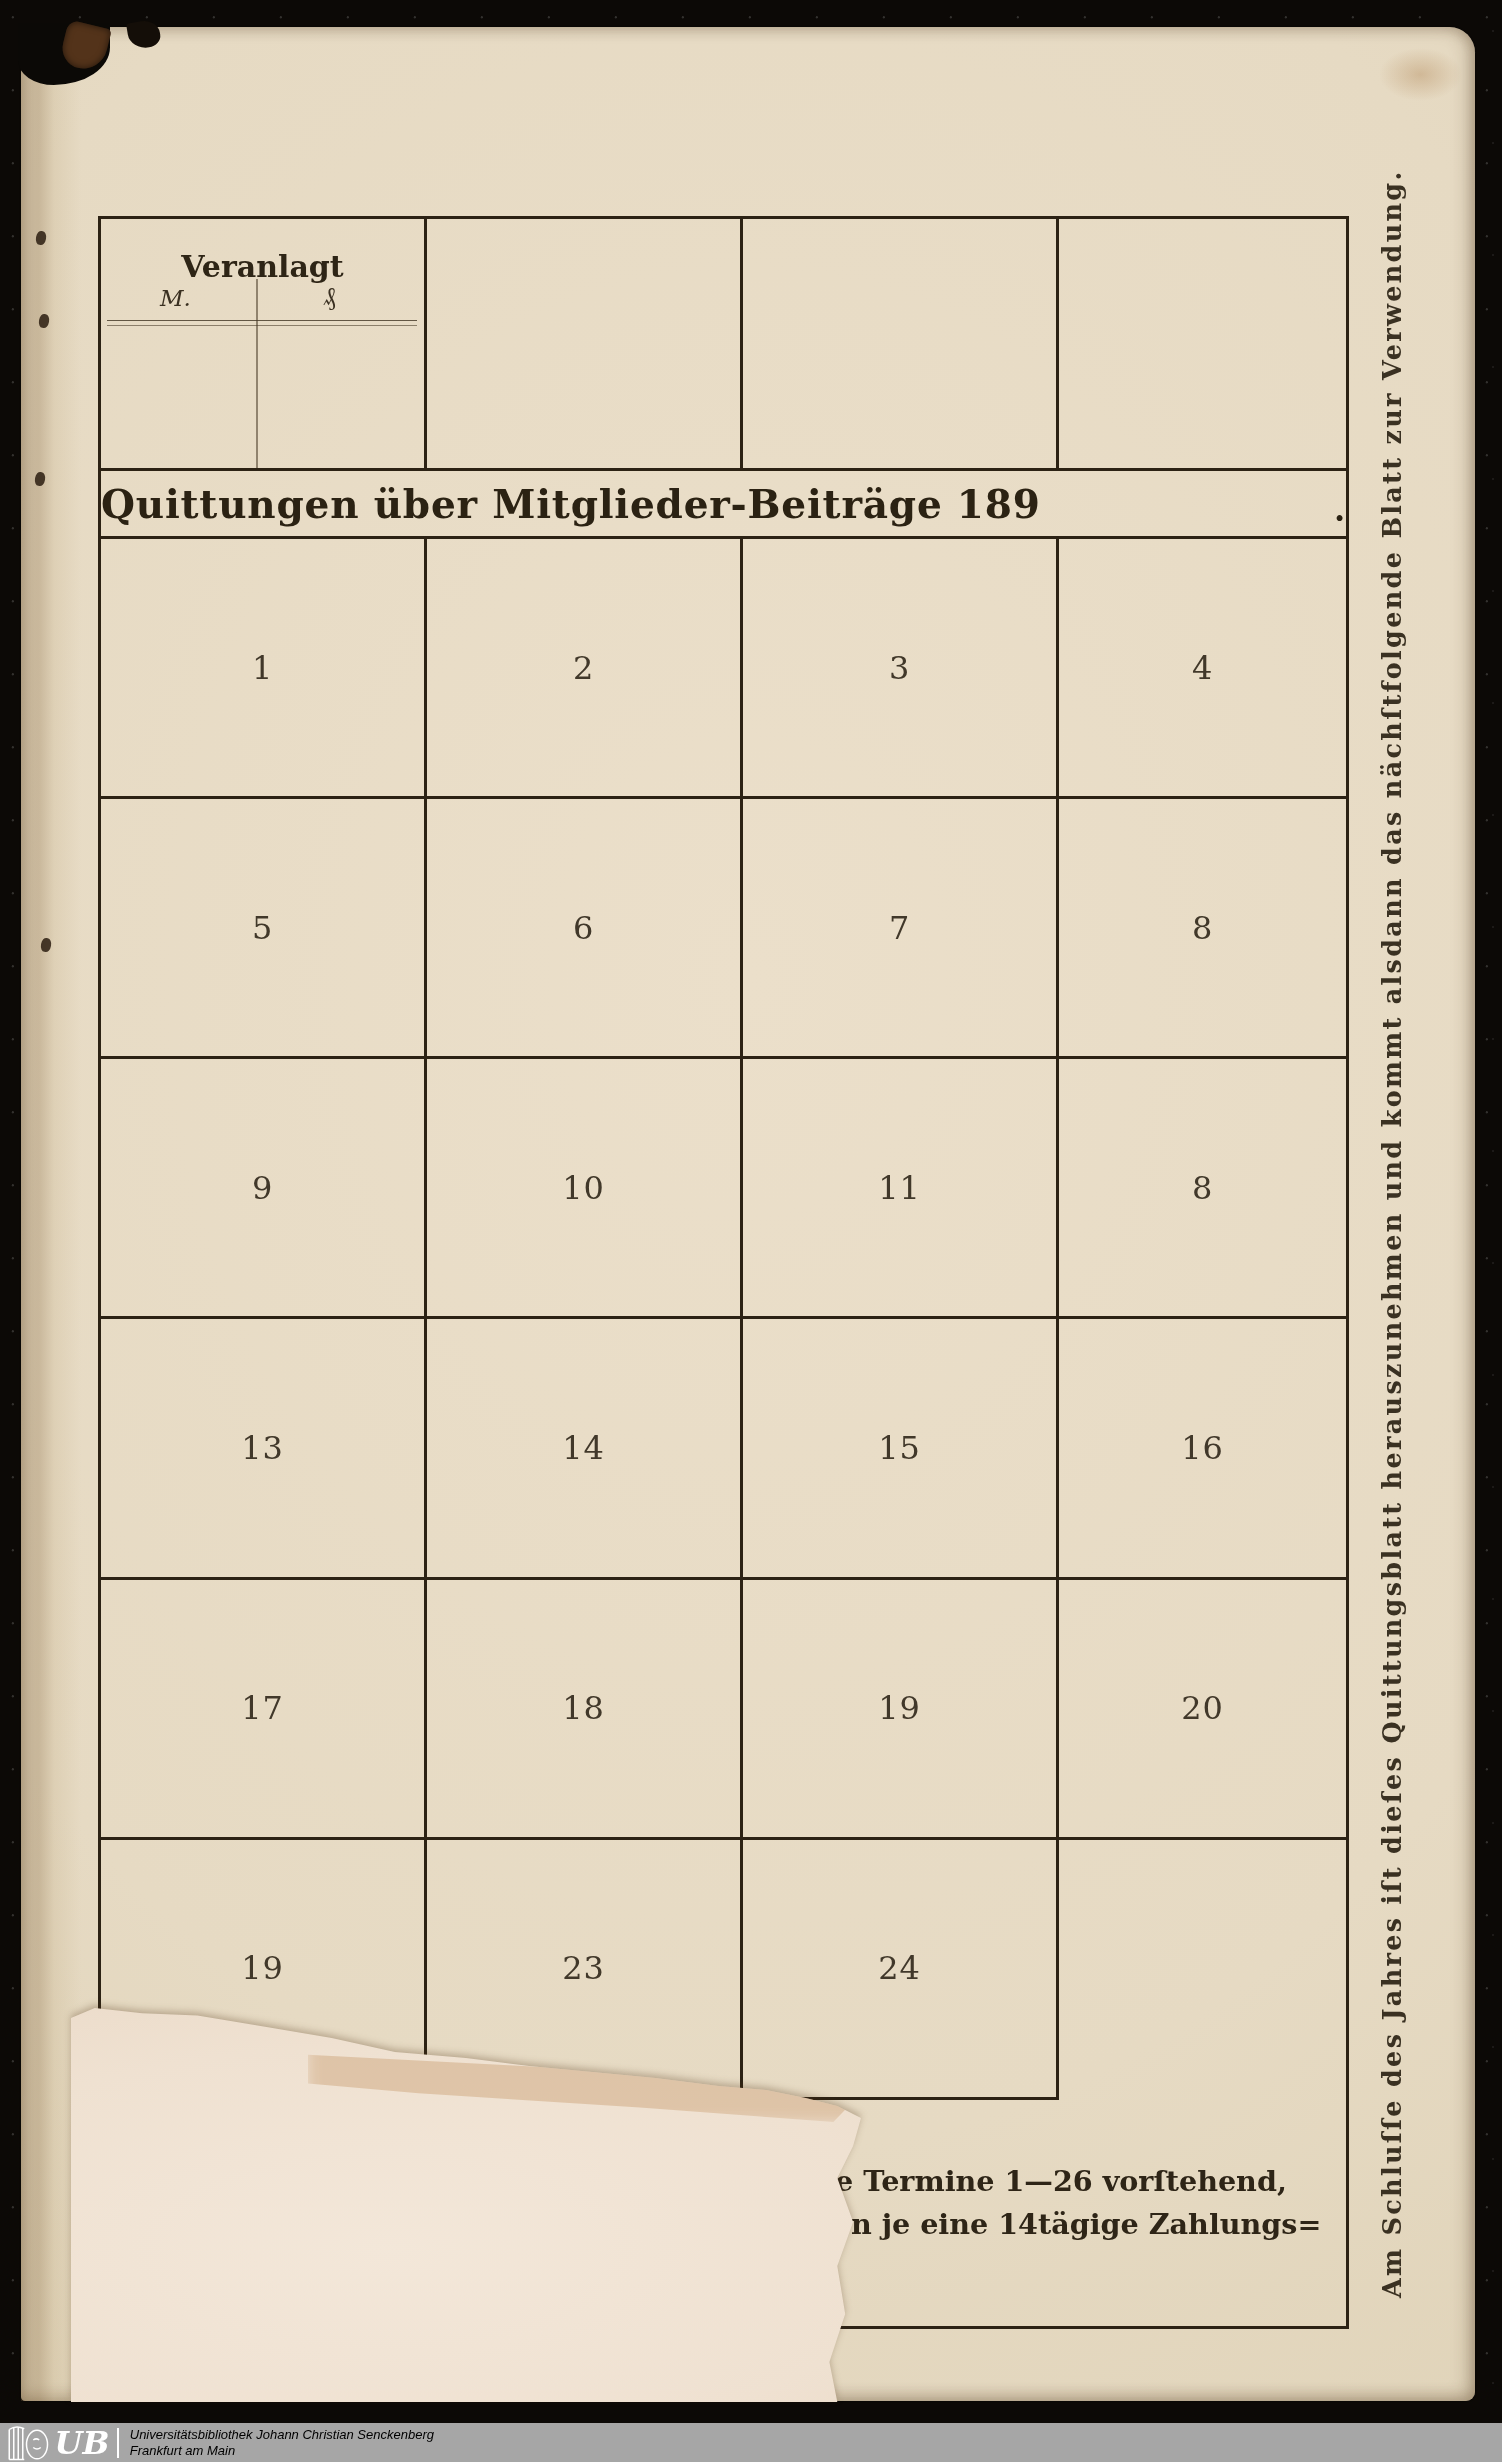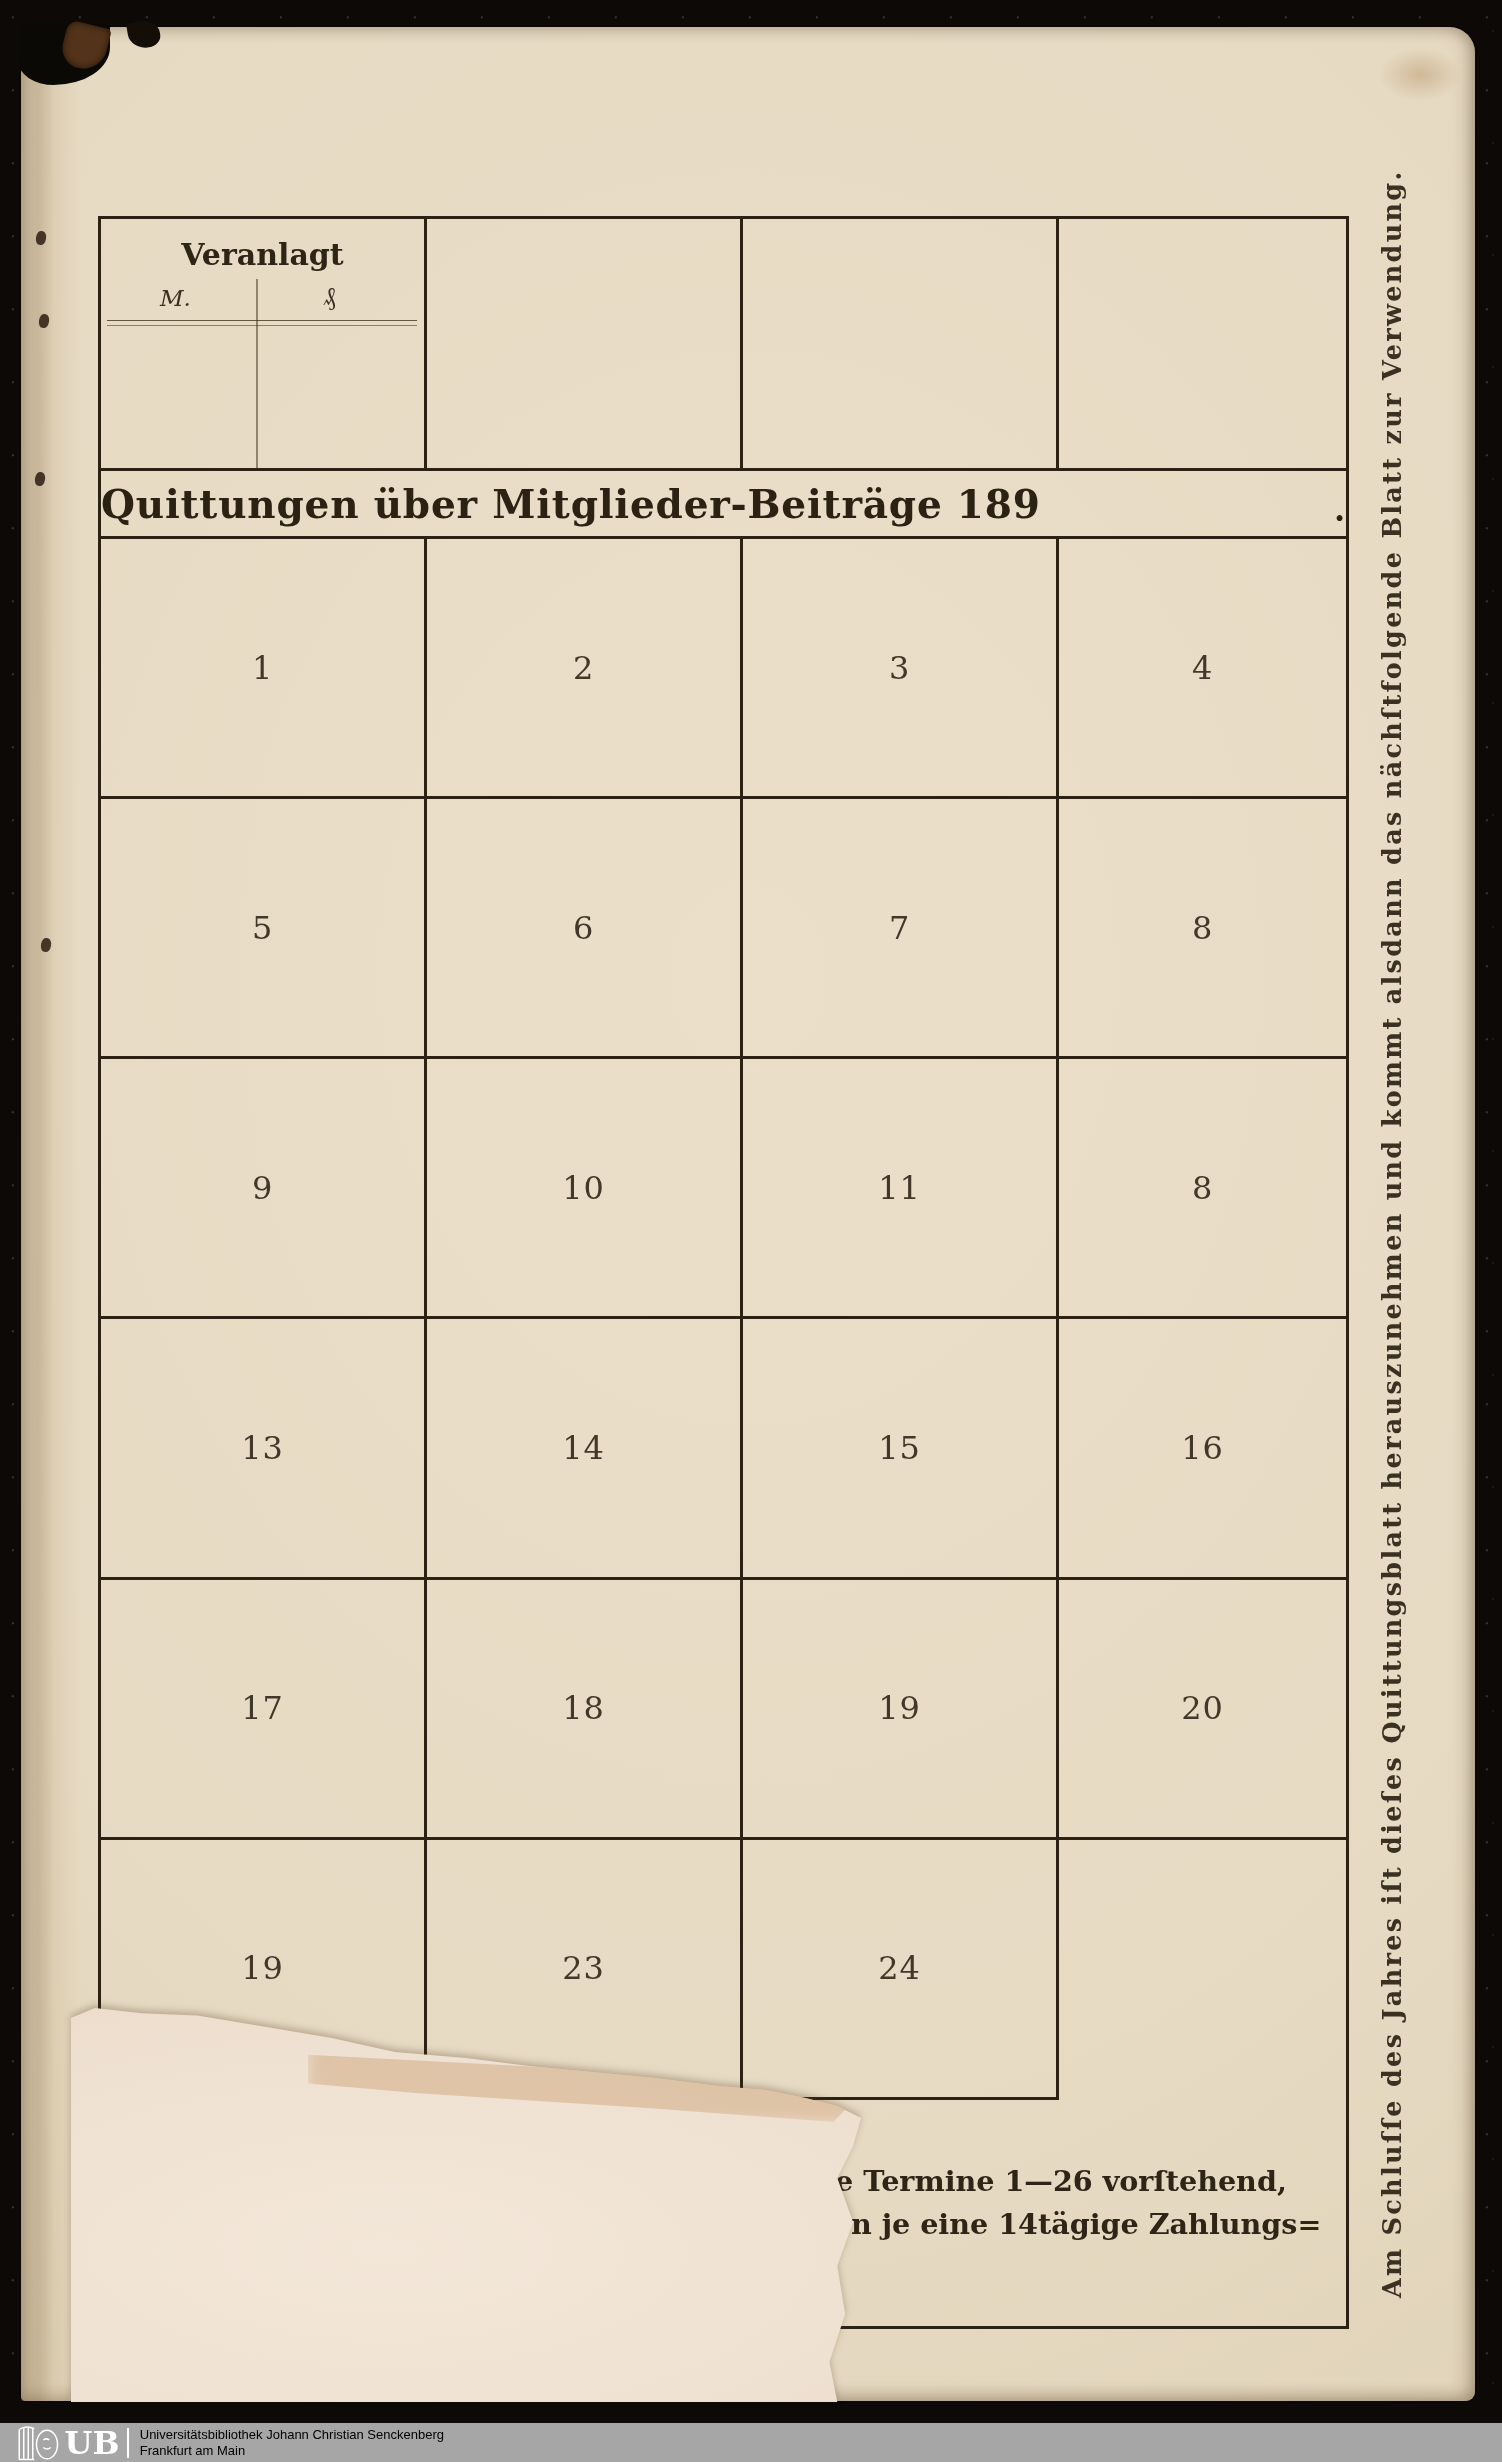--- a/index.html
+++ b/index.html
@@ -35,21 +35,21 @@
   
   .header-title{position:absolute;left:77px;top:122px;width:1251px;text-align:center;
     font-weight:bold;font-size:39px;letter-spacing:0.8px;color:#2b2213;}
   .form-table{position:absolute;left:77px;top:189px;width:1251px;height:2113px;
     border:3.8px solid #2c2214;color:#33291a;}
   .sec-top{display:flex;height:249px;}
   .sec-top .tcol{border-right:3px solid #2c2214;height:100%;}
   .tcol.c1{width:326px;position:relative;}
   .tcol.c2,.tcol.c3{width:316px;}
   .tcol.c4{flex:1;border-right:none;}
-  .ver-title{text-align:center;padding-top:18px;font-size:30px;font-weight:bold;color:#2e2516;}
+  .ver-title{text-align:center;padding-top:30px;font-size:30px;font-weight:bold;color:#2e2516;}
   .ver-m{position:absolute;left:59px;top:66px;font-size:23px;font-style:italic;color:#3a3021;}
   .ver-pf{position:absolute;left:222px;top:62px;font-size:25.5px;color:#3a3021;}
   .ver-rule{position:absolute;top:101px;left:6px;right:7.5px;height:6px;
     border-top:1.5px solid rgba(62,50,32,.78);border-bottom:0.8px solid rgba(62,50,32,.55);}
   .ver-div{position:absolute;top:60px;bottom:0;left:155px;width:1.5px;background:rgba(72,58,38,.55);}
   .band-title{height:71px;border-top:3.8px solid #2c2214;border-bottom:3.8px solid #2c2214;
     display:flex;align-items:center;justify-content:space-between;
     font-size:39px;font-weight:bold;color:#2b2213;letter-spacing:0.8px;}
   .title-dot{margin-left:48px;align-self:flex-end;padding-bottom:7.5px;font-size:32px;}
   .grid{display:grid;grid-template-columns:326px 316px 316px 1fr;
@@ -72,22 +72,22 @@
   .scrap{position:absolute;inset:0;
     background:radial-gradient(110% 85% at 40% 62%, #f3e7d9 0%, #efe1d1 60%, #ead9c6 100%);
     clip-path:polygon(0% 4%,3% 1.5%,9% 2.8%,16% 3.4%,24% 6%,33% 9%,41% 12.5%,50% 14%,
       58% 16%,66% 17.5%,74% 19%,82% 21%,88% 22%,93% 24%,97% 26%,100% 29%,
       99% 36%,97% 44%,99% 55%,97% 66%,98% 78%,96% 90%,97% 100%,0% 100%);}
   .scrap-stain{position:absolute;left:30%;top:6%;width:70%;height:24%;
     background:rgba(198,152,106,.40);filter:blur(6.8px);
     clip-path:polygon(0% 30%,50% 45%,80% 40%,100% 70%,95% 100%,60% 85%,20% 70%,0% 60%);}
   
   .lib-bar{position:absolute;left:0;top:2423px;width:1503px;height:39px;background:#a6a6a6;
-    display:flex;align-items:center;padding-left:16px;
-    font-family:"Liberation Sans",sans-serif;}
+    display:flex;align-items:center;padding-left:6px;
+    font-family:"Liberation Sans",sans-serif;font-style:italic;}
   .ub-text{font-family:"DejaVu Serif",serif;font-weight:bold;font-size:32px;color:#fff;
     line-height:36px;margin-left:1.5px;}
   .lib-sep{width:2.3px;height:30px;background:#fff;margin:0 10.5px 0 7.5px;}
   .lib-lines{color:#000000;font-size:13px;line-height:1.22;}
 </style>
 </head>
 <body>
 
 <div class="canvas">
   <div class="scan-bg"></div>

